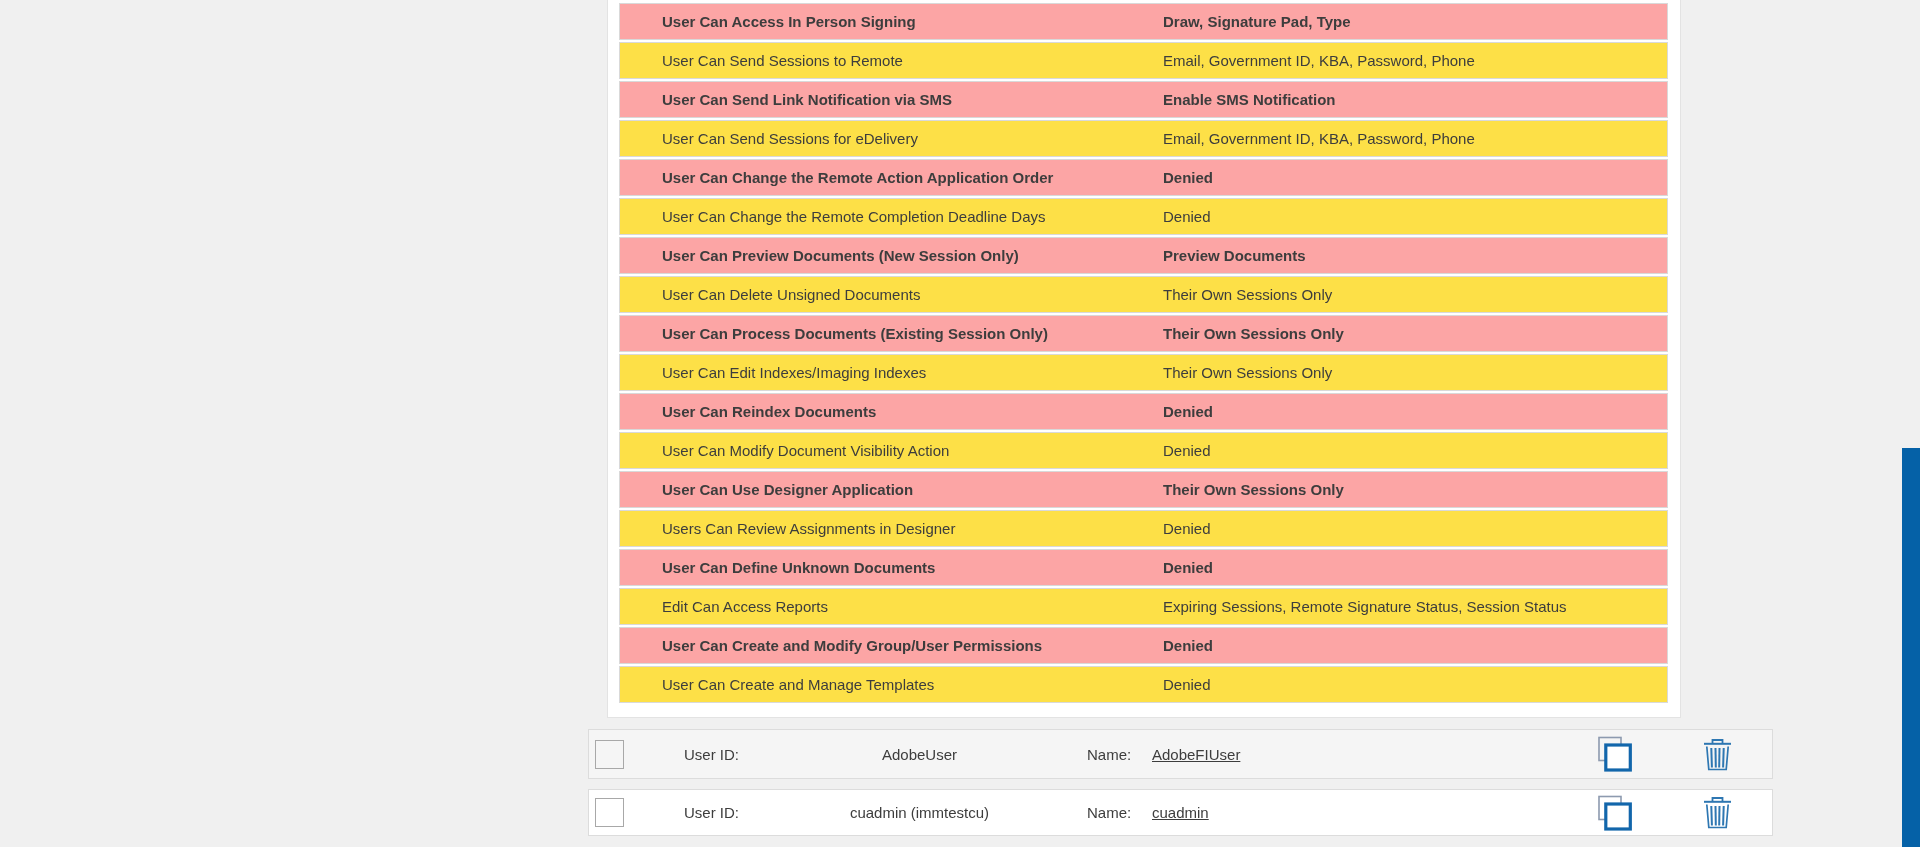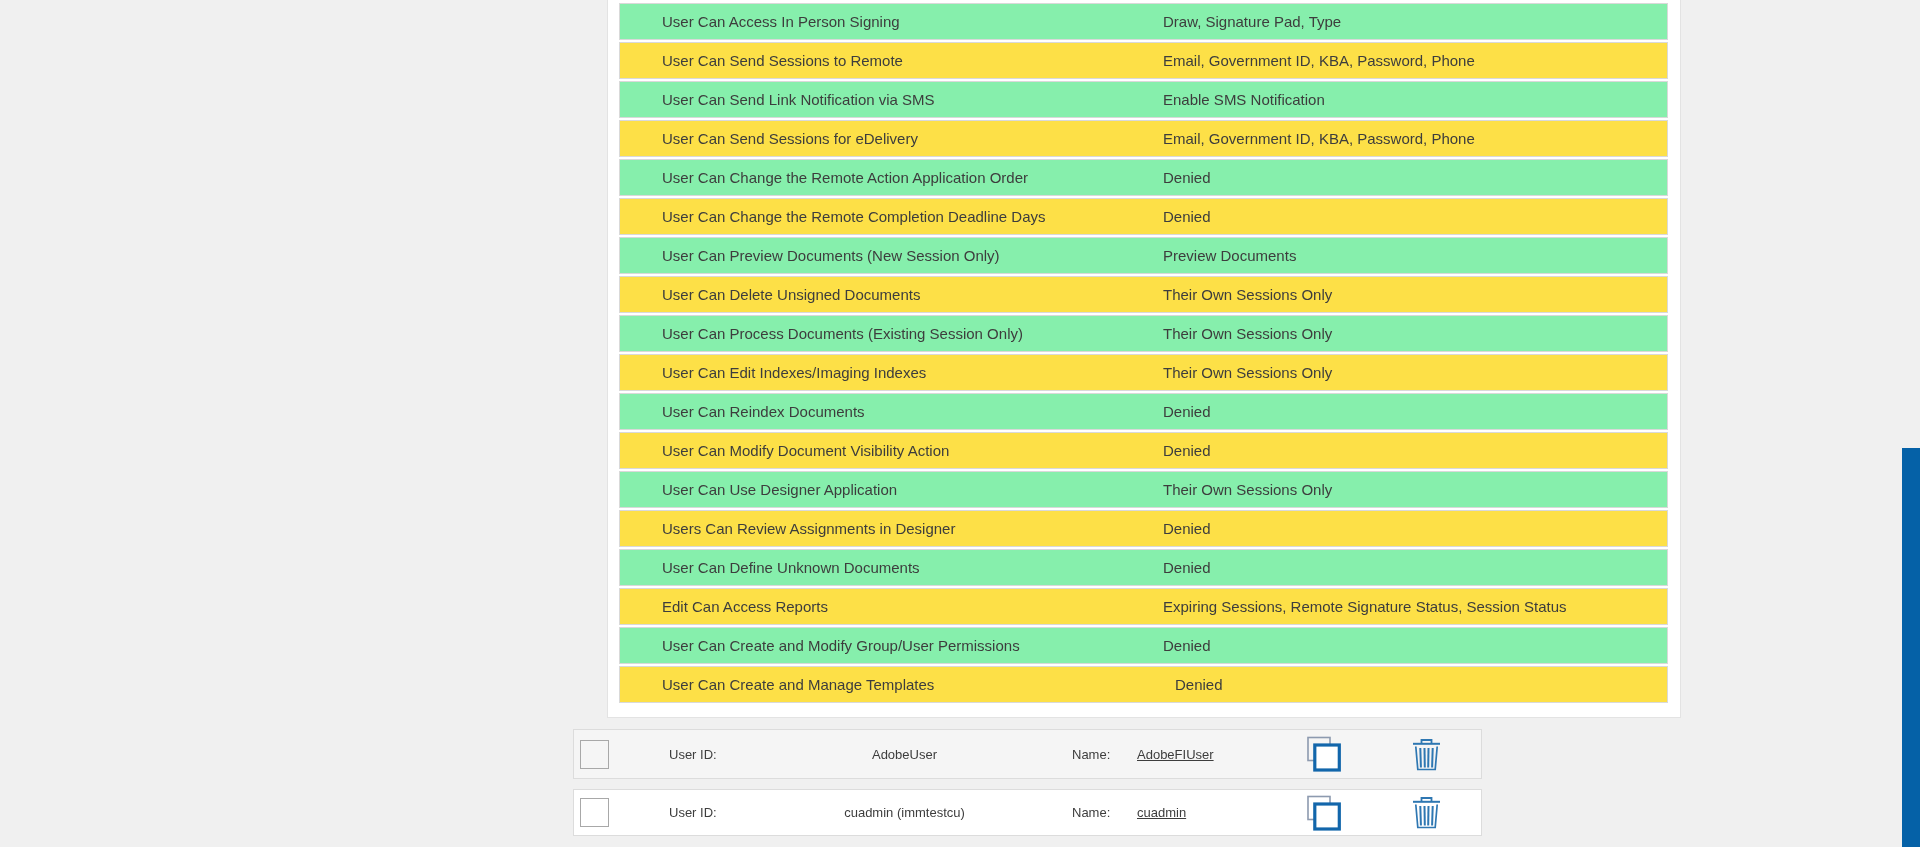--- a/index.html
+++ b/index.html
@@ -25,41 +25,41 @@
   .perm-row {
     display: flex;
     align-items: center;
     height: 37px;
     box-sizing: border-box;
     border: 1px solid #d9d9d9;
     margin-bottom: 2px;
     font-size: 15px;
     background: #fde047;
   }
-  .perm-row:last-child { margin-bottom: 0; gap: 12px; }
-  .perm-row.odd { background: #86efac; }
+  .perm-row:last-child { margin-bottom: 0; }
+  .perm-row.odd { background: #fca5a5; font-weight: bold; }
   .perm-label {
     width: 543px;
     padding-left: 42px;
     box-sizing: border-box;
     flex: 0 0 auto;
     white-space: nowrap;
   }
   .perm-value { flex: 1; white-space: nowrap; }
 
   
   .user-row {
     position: absolute;
-    left: 573px;
-    width: 909px;
+    left: 588px;
+    width: 1185px;
     box-sizing: border-box;
     border: 1px solid #dcdcdc;
     display: flex;
     align-items: center;
-    font-size: 13px;
+    font-size: 15px;
   }
   .user-row-1 { top: 729px; height: 50px; background: #f5f5f5; }
   .user-row-2 { top: 789px; height: 47px; background: #ffffff; }
 
   .checkbox {
     width: 29px; height: 29px;
     box-sizing: border-box;
     border: 1px solid #a8a8a8;
     background: transparent;
     margin-left: 6px;

